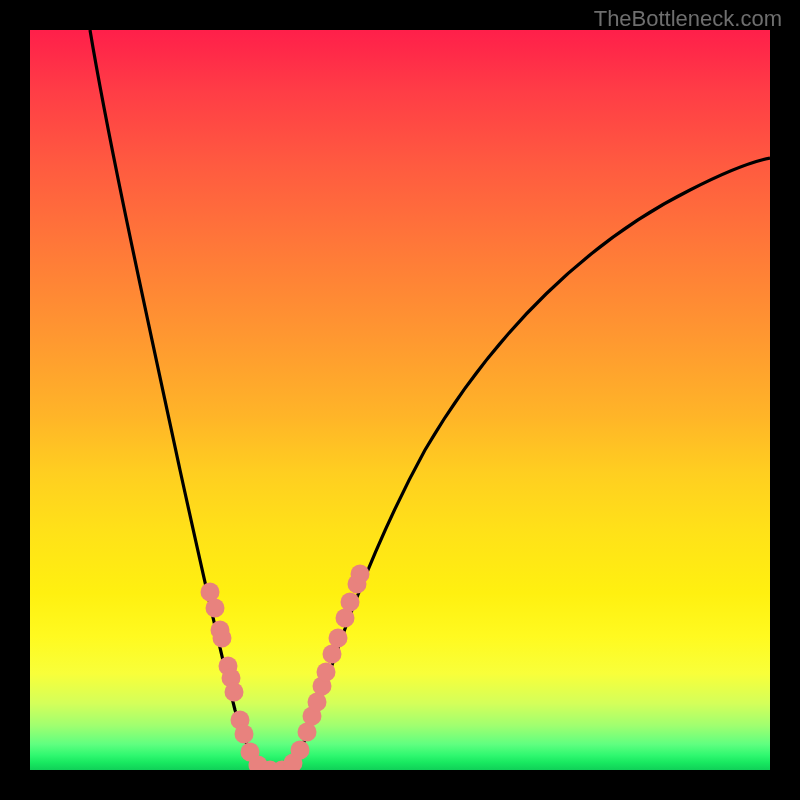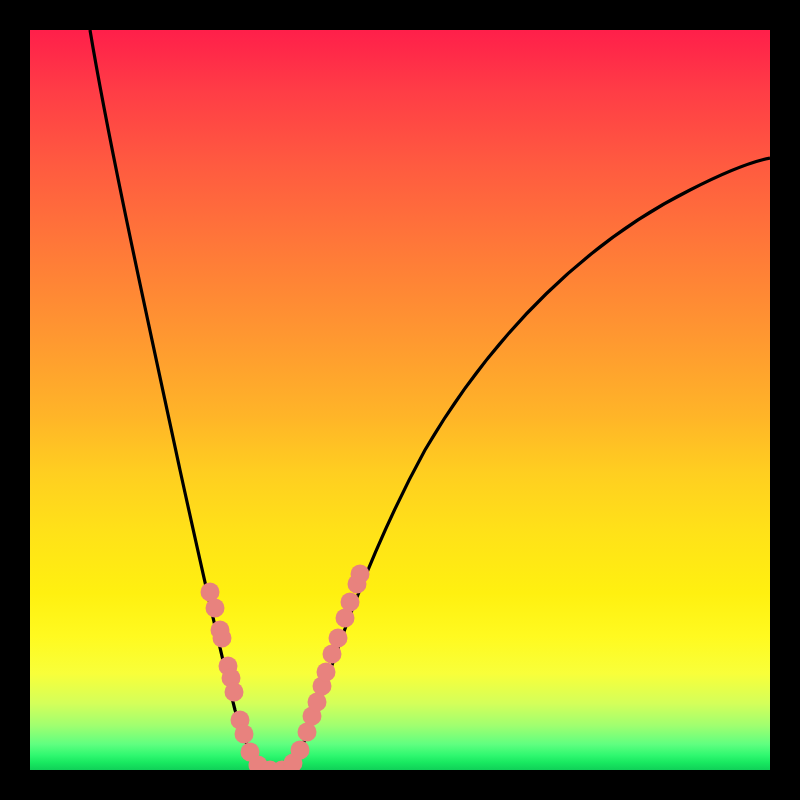--- a/index.html
+++ b/index.html
@@ -64,20 +64,21 @@
       position: absolute;
       inset: 0;
       width: 100%;
       height: 100%;
     }
   </style>
 </head>
 <body>
 
 <div class="outer-frame">
+  <div class="watermark">TheBottleneck.com</div>
   <div class="plot-area">
     <div class="gradient-bg"></div>
     <svg class="chart-svg" viewBox="0 0 740 740" preserveAspectRatio="none">
       <path fill="none" stroke="#000" stroke-width="3.2" d="M 60 0 C 80 120, 120 300, 150 440 C 172 540, 190 620, 205 680 C 215 712, 222 730, 232 739 L 250 739"></path>
       <path fill="none" stroke="#000" stroke-width="3.2" d="M 250 739 C 262 738, 272 720, 285 685 C 305 625, 340 520, 395 420 C 465 300, 560 210, 660 160 C 695 142, 720 132, 740 128"></path>
       <g id="markers">
           <circle cx="180" cy="562" r="9.5" fill="#e8827e"></circle>
           <circle cx="185" cy="578" r="9.5" fill="#e8827e"></circle>
           <circle cx="190" cy="600" r="9.5" fill="#e8827e"></circle>
           <circle cx="192" cy="608" r="9.5" fill="#e8827e"></circle>

